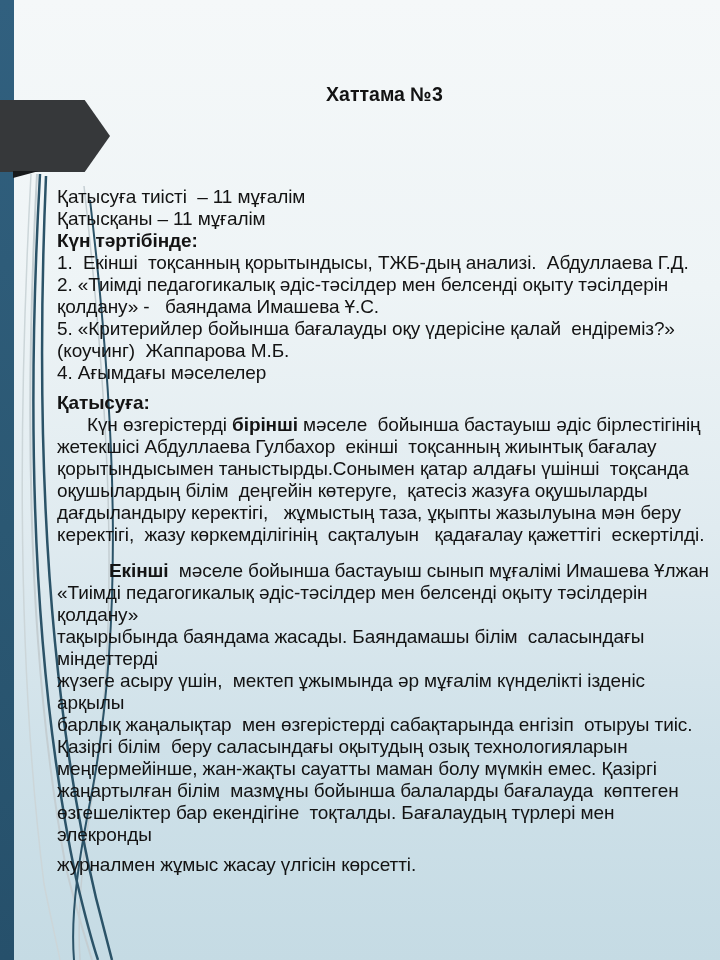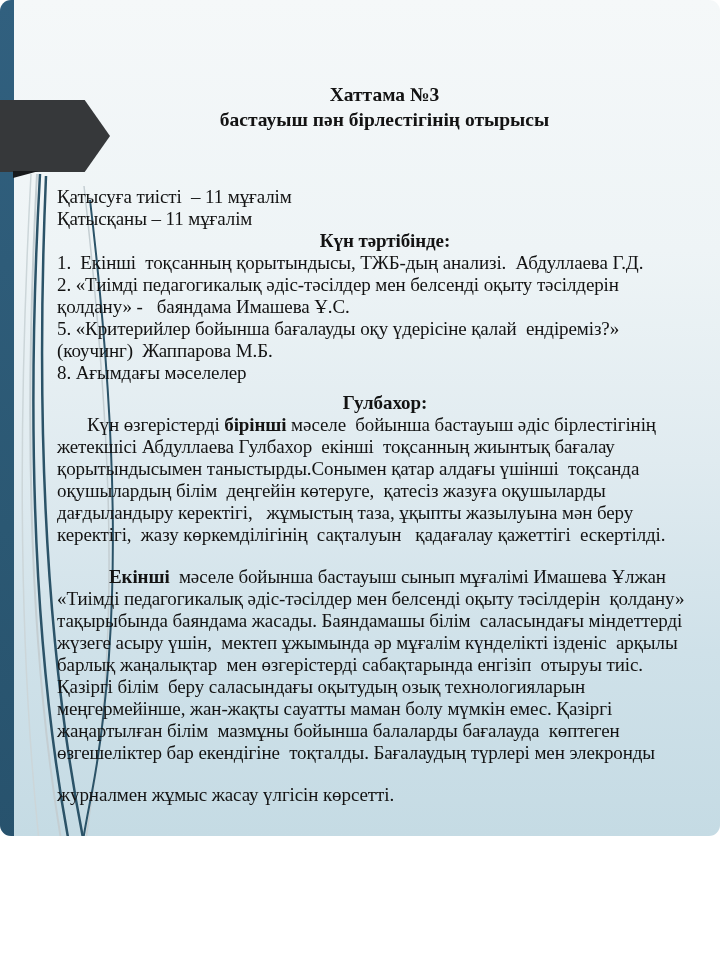--- a/index.html
+++ b/index.html
@@ -1,41 +1,41 @@
 <!DOCTYPE html>
 <html><head>
 <meta charset="utf-8">
 <style>
   * { margin:0; padding:0; box-sizing:border-box; }
   html,body { background:#ffffff; }
   .page {
-    position:relative; width:720px; height:836px; overflow:hidden;
+    position:relative; width:720px; height:960px; overflow:hidden;
     background:linear-gradient(180deg,#f5f8f9 0%, #eef4f6 30%, #e0ebf0 55%, #cfe1e9 78%, #c5dbe4 100%);
-    font-family:Liberation Serif, serif; color:#131313;border-radius:11px;
+    font-family:Liberation Sans, sans-serif; color:#131313;
   }
   .curves { position:absolute; left:0; top:0; width:720px; height:960px; }
   .sidebar { position:absolute; left:0; top:0; width:14px; height:960px;
     background:linear-gradient(180deg,#31607f 0%, #2b5873 55%, #26506b 100%); }
   .arrow { position:absolute; left:0; top:100px; width:110px; height:72px; background:#36383a;
     clip-path:polygon(0 0, 77% 0, 100% 50%, 77% 100%, 0 100%); }
   .fold { position:absolute; left:13px; top:171px; width:26px; height:7px; background:#17191b;
     clip-path:polygon(0 0, 100% 0, 0 100%); }
   .header { position:absolute; left:57px; top:82px; width:655px; line-height:25px;
     font-weight:bold; font-size:19.5px; }
   .hc { text-align:center; }
   .hr { text-align:right; padding-right:40px; }
   .content { position:absolute; left:57px; top:186px; width:656px;
     font-size:19px; line-height:22px; letter-spacing:-0.1px; }
   .pre { white-space:pre-wrap; }
-  .center { text-align:center; font-weight:bold; }
+  .center { font-weight:bold; }
   .b { font-weight:bold;text-align:right; }
   .heading-listened { margin-top:8px; }
   .p1 { text-indent:30px; }
-  .p2 { text-indent:52px; margin-top:20px; }
-  .closing { margin-top:20px; }
+  .p2 { text-indent:52px; margin-top:14px; }
+  .closing { margin-top:8px; }
 </style>
 </head>
 <body>
 
 <div class="page">
 
   <svg class="curves" viewBox="0 0 720 960" xmlns="http://www.w3.org/2000/svg" aria-hidden="true">
     <path d="M 37 174 C 26 380, 24 640, 66 868 C 78 916, 86 940, 92 960" fill="none" stroke="#c4ced2" stroke-width="2"></path>
     <path d="M 31 174 C 19 400, 16 660, 44 884 C 50 914, 56 940, 60 960" fill="none" stroke="#ccd6d9" stroke-width="1.5"></path>
     <path d="M 84 186 C 108 400, 120 600, 96 772 C 86 834, 76 902, 80 960" fill="none" stroke="#c4ced2" stroke-width="1.5"></path>
@@ -43,36 +43,35 @@
     <path d="M 46 176 C 36 410, 42 670, 96 898 C 102 922, 108 944, 112 960" fill="none" stroke="#2b5368" stroke-width="2.5"></path>
     <path d="M 90 200 C 116 420, 124 620, 92 792 C 80 852, 70 912, 74 960" fill="none" stroke="#2b5368" stroke-width="2"></path>
   </svg>
 
   <div class="sidebar"></div>
   <div class="arrow"></div>
   <div class="fold"></div>
 
   <div class="header">
     <div class="hc">Хаттама  №3</div>
-    <div class="hc">бастауыш пән бірлестігінің отырысы</div>
   </div>
 
   <div class="content">
     <div class="pre">Қатысуға тиісті  – 11 мұғалім
 Қатысқаны – 11 мұғалім</div>
 
     <div class="center">Күн тәртібінде:</div>
     <div class="pre">1.  Екінші  тоқсанның қорытындысы, ТЖБ-дың анализі.  Абдуллаева Г.Д.</div>
     <div class="pre">2. «Тиімді педагогикалық әдіс-тәсілдер мен белсенді оқыту тәсілдерін
 қолдану» -   баяндама Имашева Ұ.С.</div>
     <div class="pre">5. «Критерийлер бойынша бағалауды оқу үдерісіне қалай  ендіреміз?»
 (коучинг)  Жаппарова М.Б.</div>
-    <div class="pre">8. Ағымдағы мәселелер</div>
+    <div class="pre">4. Ағымдағы мәселелер</div>
 
-    <div class="center heading-listened">Гулбахор:</div>
+    <div class="center heading-listened">Қатысуға:</div>
 
     <p class="pre p1"><span>Күн өзгерістерді </span><span class="b">бірінші</span><span> мәселе  бойынша бастауыш әдіс бірлестігінің
 жетекшісі Абдуллаева Гулбахор  екінші  тоқсанның жиынтық бағалау
 қорытындысымен таныстырды.Сонымен қатар алдағы үшінші  тоқсанда
 оқушылардың білім  деңгейін көтеруге,  қатесіз жазуға оқушыларды
 дағдыландыру керектігі,   жұмыстың таза, ұқыпты жазылуына мән беру
 керектігі,  жазу көркемділігінің  сақталуын   қадағалау қажеттігі  ескертілді.</span></p>
 
     <p class="pre p2"><span class="b">Екінші</span><span>  мәселе бойынша бастауыш сынып мұғалімі Имашева Ұлжан
 «Тиімді педагогикалық әдіс-тәсілдер мен белсенді оқыту тәсілдерін  қолдану»

